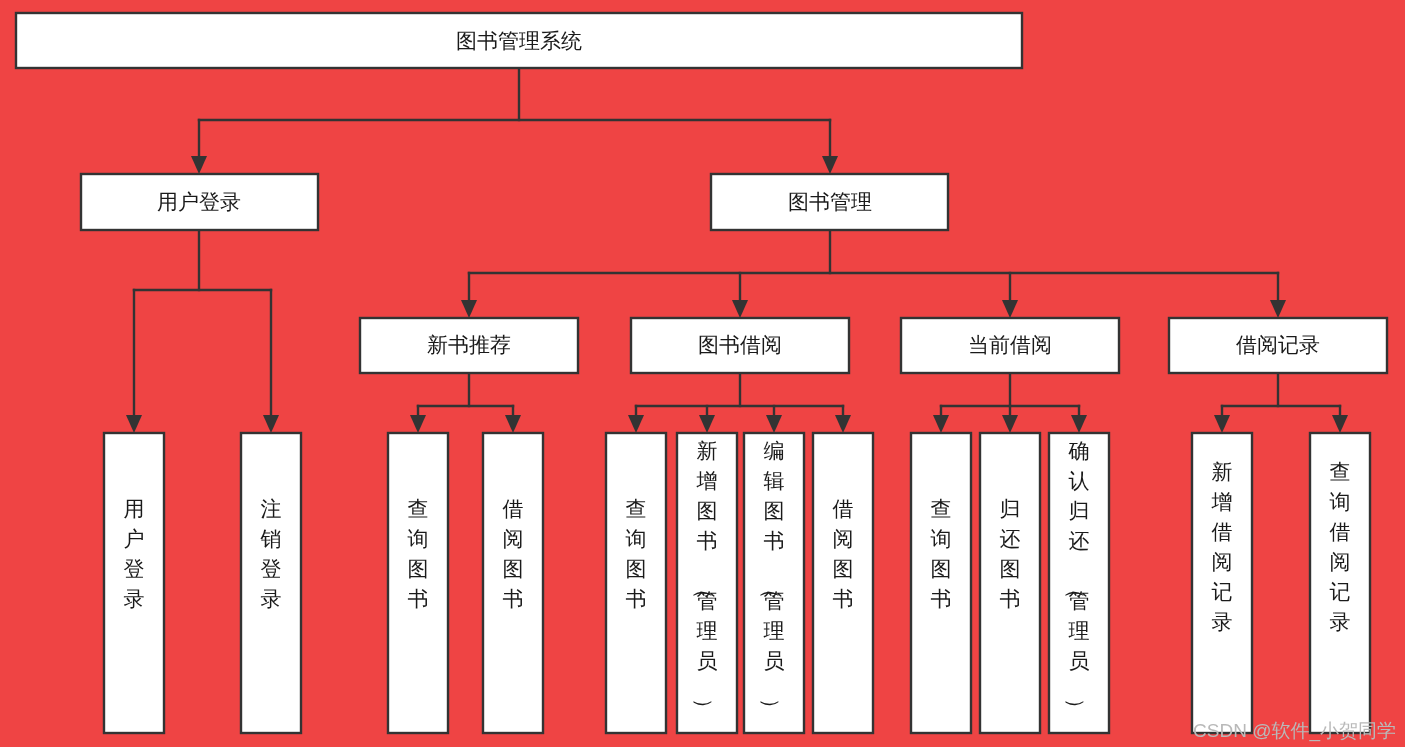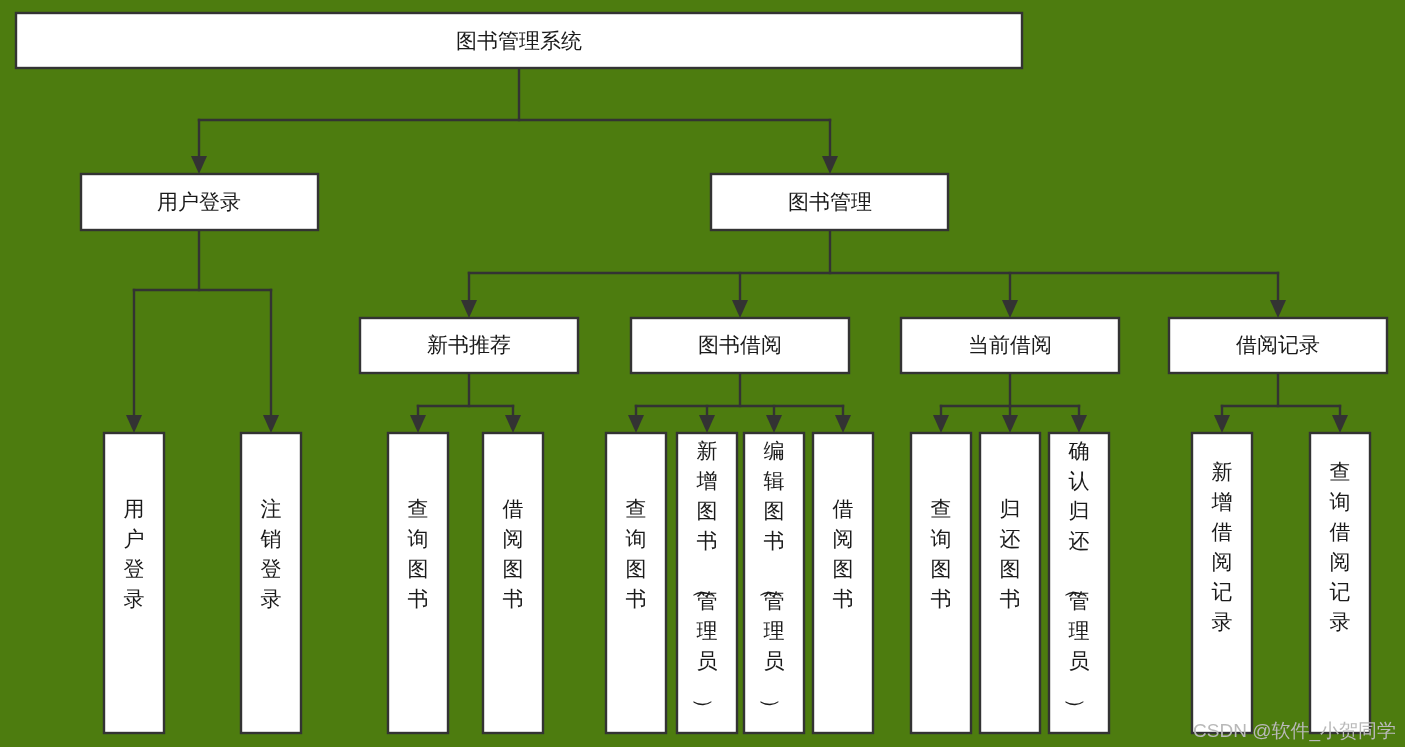--- a/index.html
+++ b/index.html
@@ -7,21 +7,21 @@
     padding: 0;
     background: #ffffff;
   }
   body {
     font-family: "Liberation Sans", "DejaVu Sans", sans-serif;
   }
   #diagram-root {
     position: relative;
     width: 1405px;
     height: 747px;
-    background: #4d7c0f;
+    background: #ef4444;
     overflow: hidden;
   }
   svg#flow {
     position: absolute;
     left: 0;
     top: 0;
     width: 1405px;
     height: 747px;
     display: block;
   }

